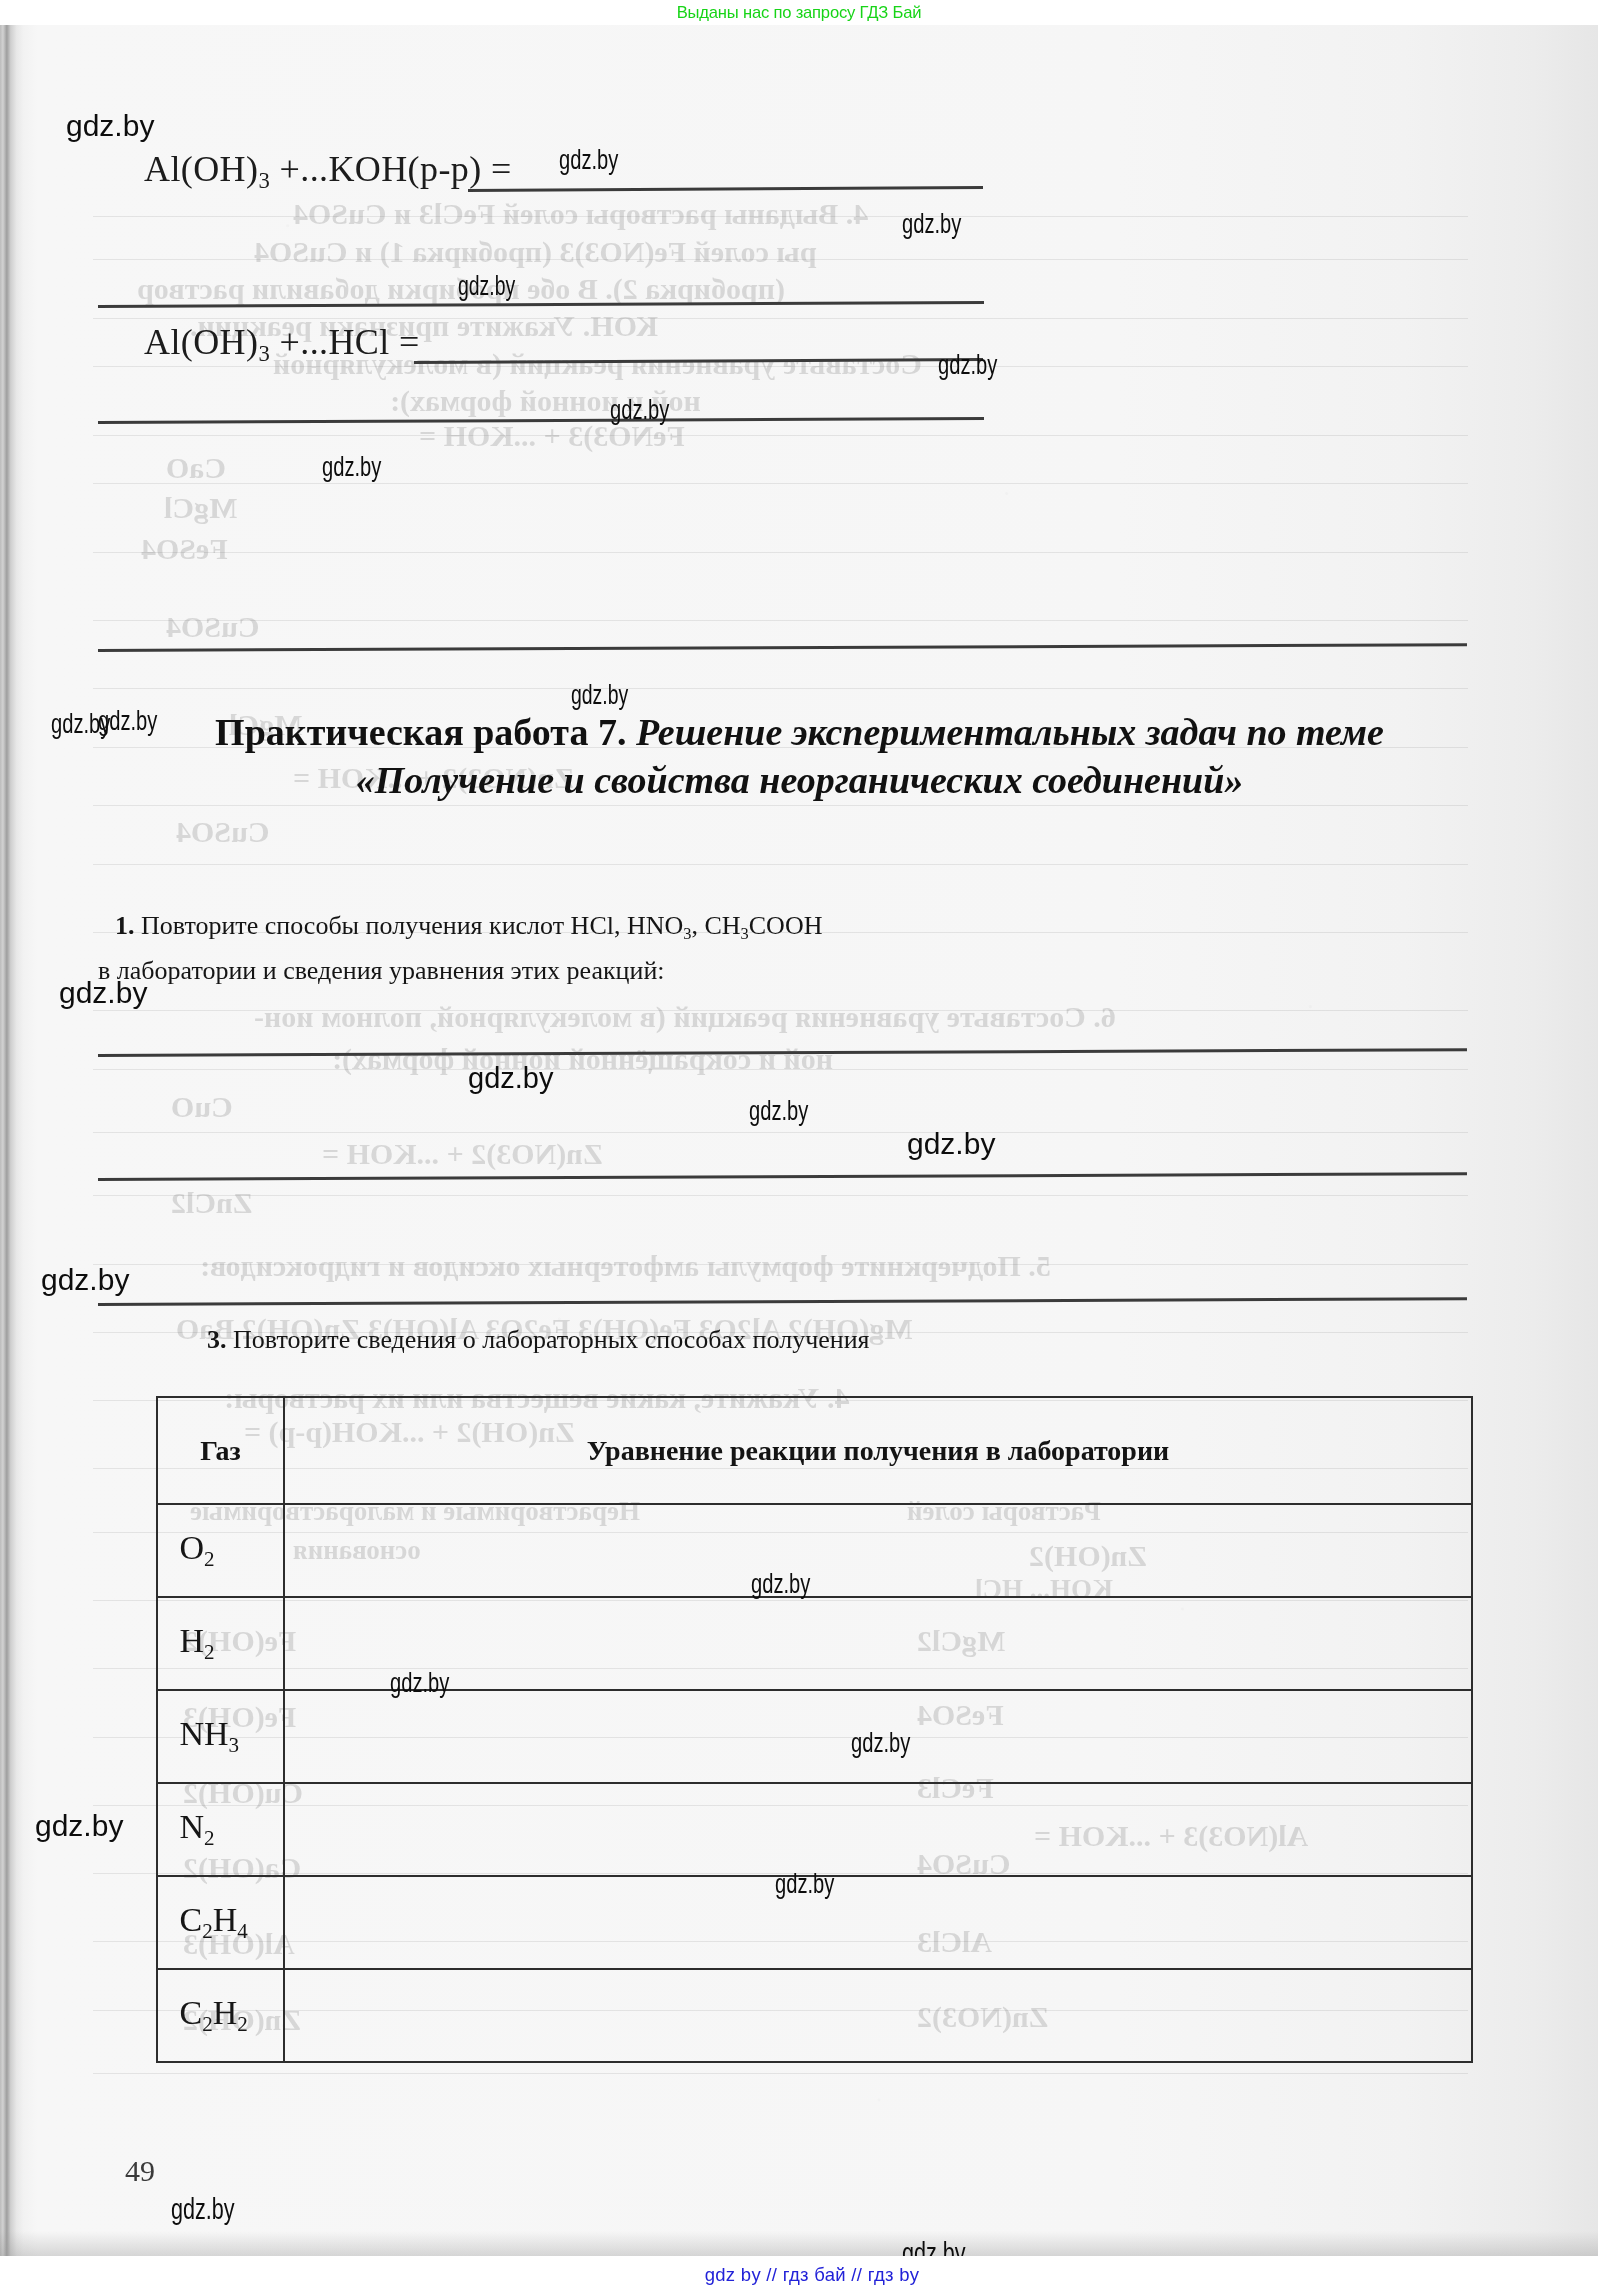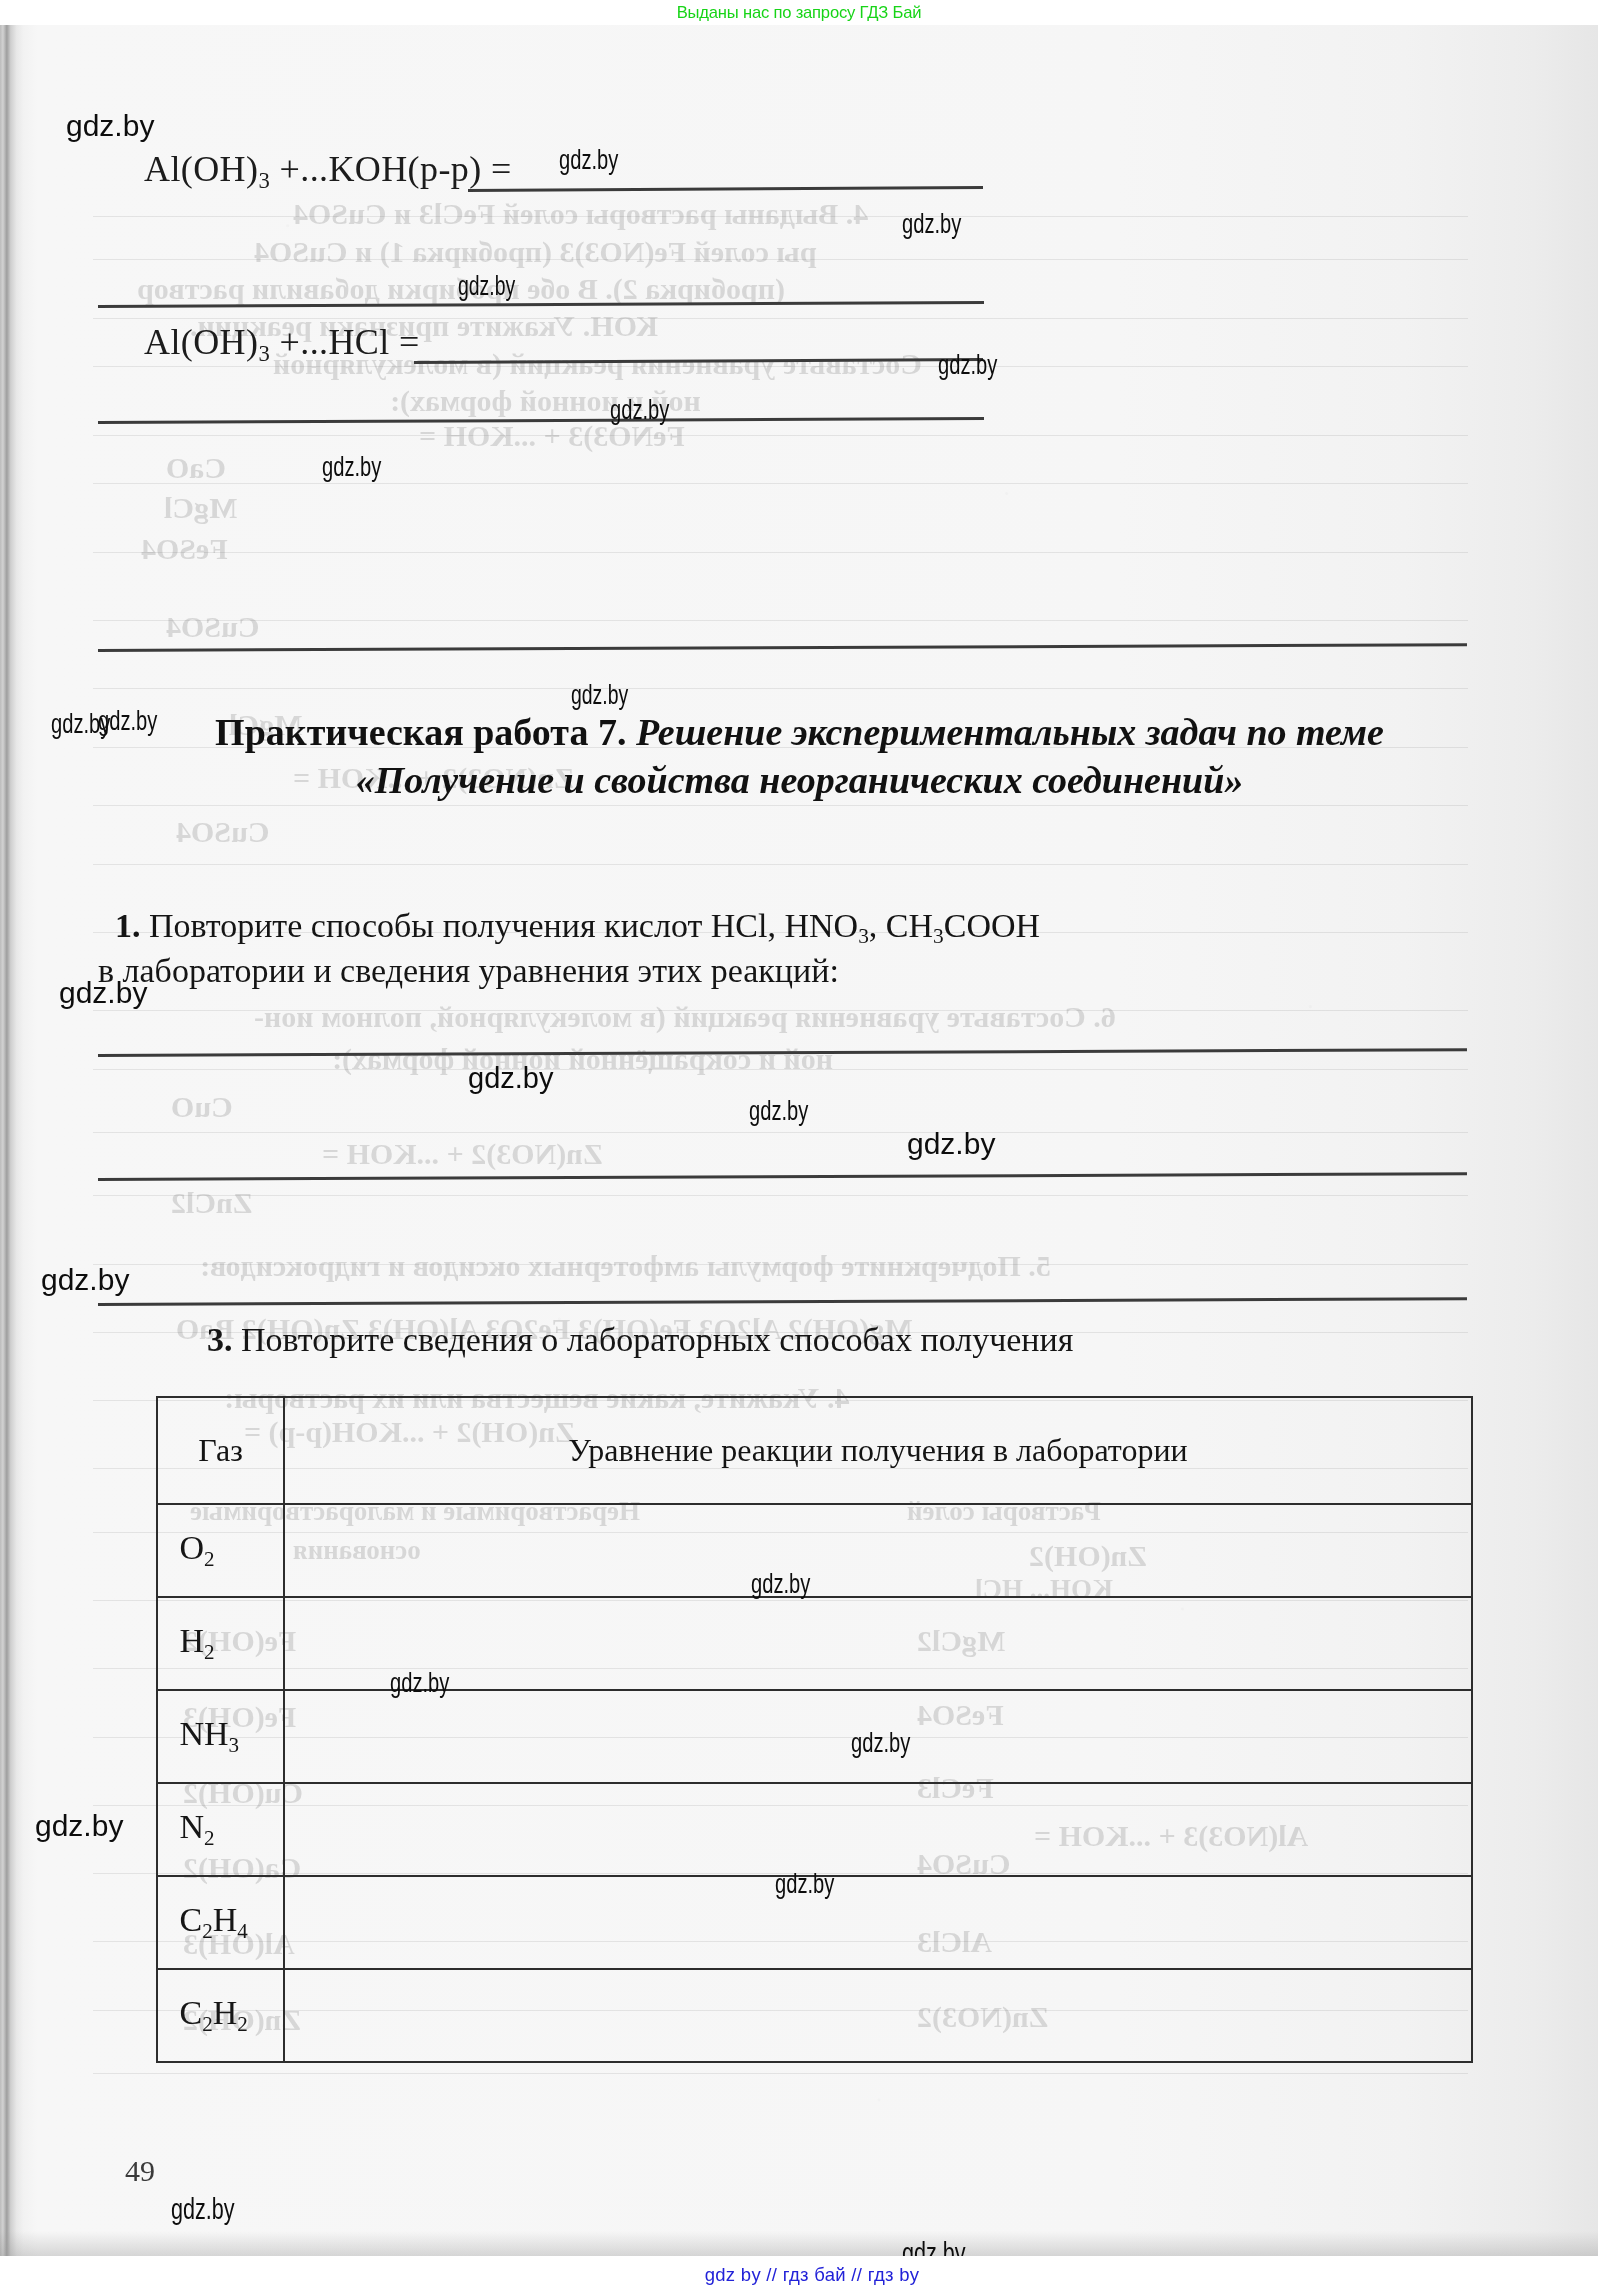--- a/index.html
+++ b/index.html
@@ -145,21 +145,21 @@
     text-align: center;
     font-size: 38px;
     line-height: 48px;
     color: #111;
   }
   .pw-title .b { font-weight: 700; }
   .pw-title .bi { font-weight: 700; font-style: italic; }
 
   .task {
     position: absolute;
-    font-size: 34px;
+    font-size: 26px;
     line-height: 45px;
     color: #151515;
   }
   .task .num { font-weight: 700; }
   .task sub { font-size: 0.63em; vertical-align: -0.3em; }
 
   
   .gas-table {
     position: absolute;
     left: 156px;
@@ -168,22 +168,22 @@
     border-collapse: collapse;
     table-layout: fixed;
   }
   .gas-table td, .gas-table th {
     border: 2.9px solid #2d2d2d;
     background: transparent;
     padding: 0;
   }
   .gas-table th.hd {
     height: 105px;
-    font-size: 32px;
-    font-weight: 400;
+    font-size: 28px;
+    font-weight: 700;
     color: #141414;
     text-align: center;
     vertical-align: middle;
   }
   .gas-table td.gas-cell {
     height: 91px;
     font-size: 34px;
     color: #161616;
     text-align: left;
     padding-left: 21.5px;

